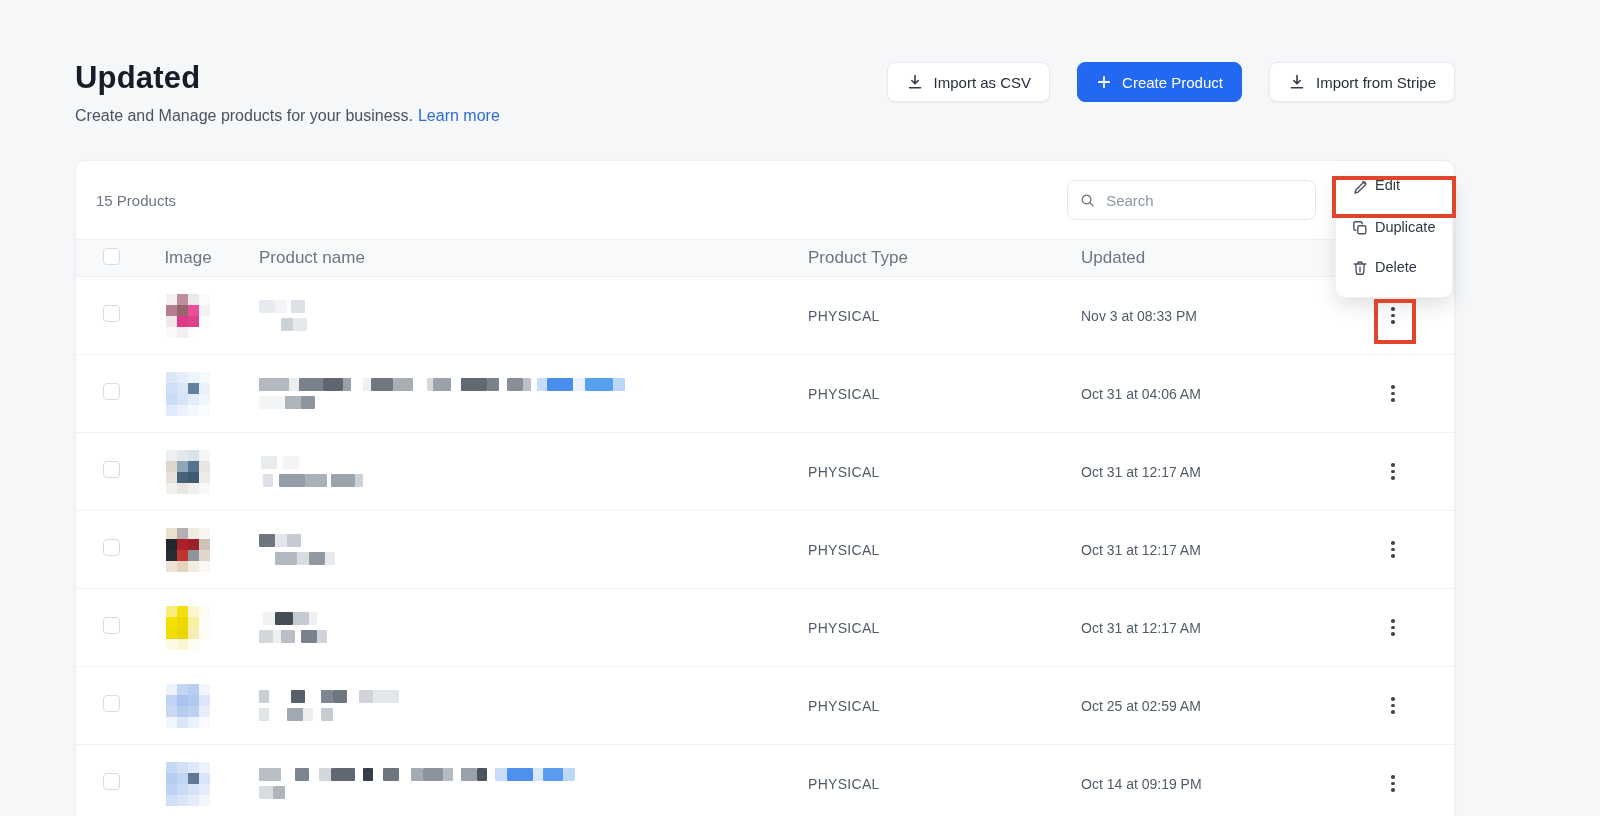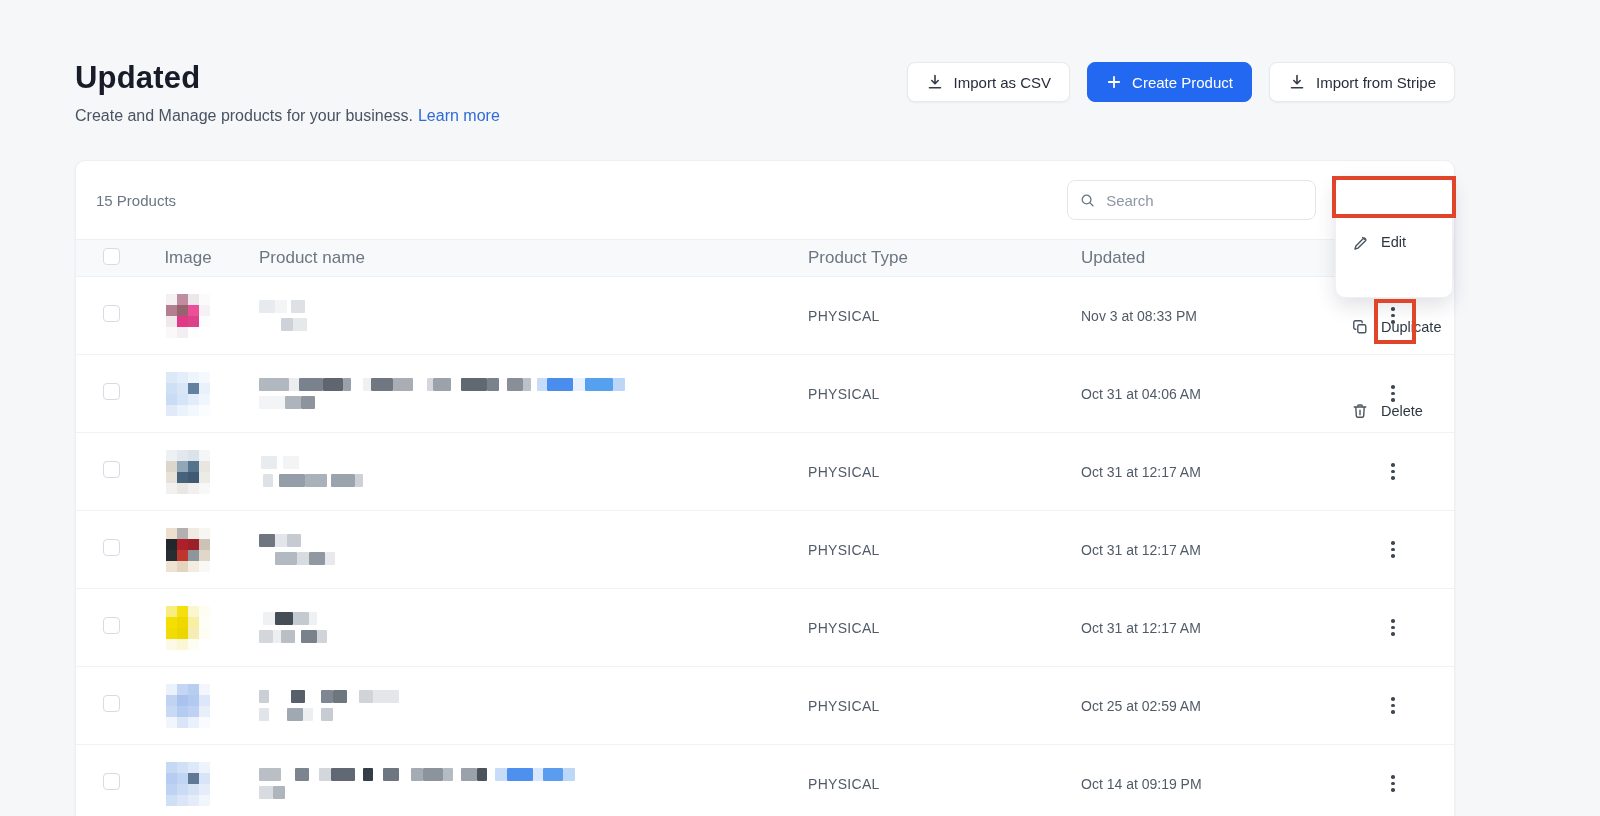--- a/index.html
+++ b/index.html
@@ -7,21 +7,21 @@
   body {
     width:1600px; height:816px; overflow:hidden; position:relative;
     background:#f5f7f9; font-family:"Liberation Sans", sans-serif;
     -webkit-font-smoothing:antialiased;
   }
   
   .page-header { position:absolute; left:75px; top:60px; width:1380px; display:flex; justify-content:space-between; align-items:flex-start; }
   .page-title { margin:0; font-size:31px; font-weight:700; color:#171c28; letter-spacing:.2px; }
   .page-sub { margin:11px 0 0; font-size:16px; color:#495363; }
   .learn-more { color:#2f6bd8; font-weight:500; text-decoration:none; margin-left:5px; cursor:pointer; }
-  .actions { display:flex; gap:17px; margin-top:2px; }
+  .actions { display:flex; gap:27px; margin-top:2px; }
   .btn { height:40px; border-radius:8px; display:inline-flex; align-items:center; gap:10px; padding:0 18px; font-size:15px; font-weight:500; cursor:pointer; white-space:nowrap; }
   .btn-light { background:#fff; border:1px solid #e7eaee; color:#272d3a; box-shadow:0 1px 2px rgba(16,24,40,.05); }
   .btn-primary { background:#2368f0; border:1px solid #2368f0; color:#fff; }
   .btn svg { flex:none; }
   
   .card { position:absolute; left:75px; top:160px; width:1380px; height:700px; background:#fff; border:1px solid #edf0f3; border-radius:10px; box-shadow:0 1px 3px rgba(16,24,40,.05); overflow:hidden; }
   .card-header { height:78px; display:flex; align-items:center; justify-content:space-between; padding-left:20px; }
   .count { font-size:15px; color:#6b7583; }
   .search { width:249px; height:40px; margin-right:138px; border:1px solid #e2e7ec; border-radius:8px; display:flex; align-items:center; gap:9px; padding:0 12px; background:#fff; }
   .search input { border:none; outline:none; width:100%; font-size:15px; color:#333; font-family:"Liberation Sans", sans-serif; background:transparent; }
@@ -39,21 +39,21 @@
   .meta { font-size:14px; color:#515b67; }
   .type { letter-spacing:.3px; }
   .name-wrap { padding-left:33px; }
   .blur-line { display:flex; height:13px; }
   .blur-line + .blur-line { margin-top:5px; }
   .blur-line span { height:13px; flex:none; border-radius:1px; }
   .kebab { width:36px; height:36px; background:none; border:none; display:flex; flex-direction:column; align-items:center; justify-content:center; gap:3px; justify-self:center; cursor:pointer; border-radius:6px; }
   .kebab i { width:3.6px; height:3.6px; border-radius:50%; background:#3f4752; }
   
   .menu { position:absolute; left:1335px; top:176px; width:118px; height:122px; background:#fff; border:1px solid #eef0f3; border-radius:10px; box-shadow:0 8px 20px rgba(20,30,55,.13); z-index:40; padding-bottom:6px; }
-  .menu-item { height:40px; display:flex; align-items:center; gap:12px; padding-left:15px; font-size:14.5px; color:#2e3642; cursor:pointer;margin-top:44px; }
+  .menu-item { height:40px; display:flex; align-items:flex-start; gap:6px; padding-left:15px; font-size:14.5px; color:#2e3642; cursor:pointer; }
   .menu-item:first-child { height:42px; }
   .menu-item svg { flex:none; }
   
   .anno { position:absolute; border:4px solid #e0452c; z-index:70; }
   .anno-edit { left:1332px; top:176px; width:124px; height:42px; }
   .anno-kebab { left:1374px; top:299px; width:42px; height:45px; }
 </style>
 </head>
 <body>
 

